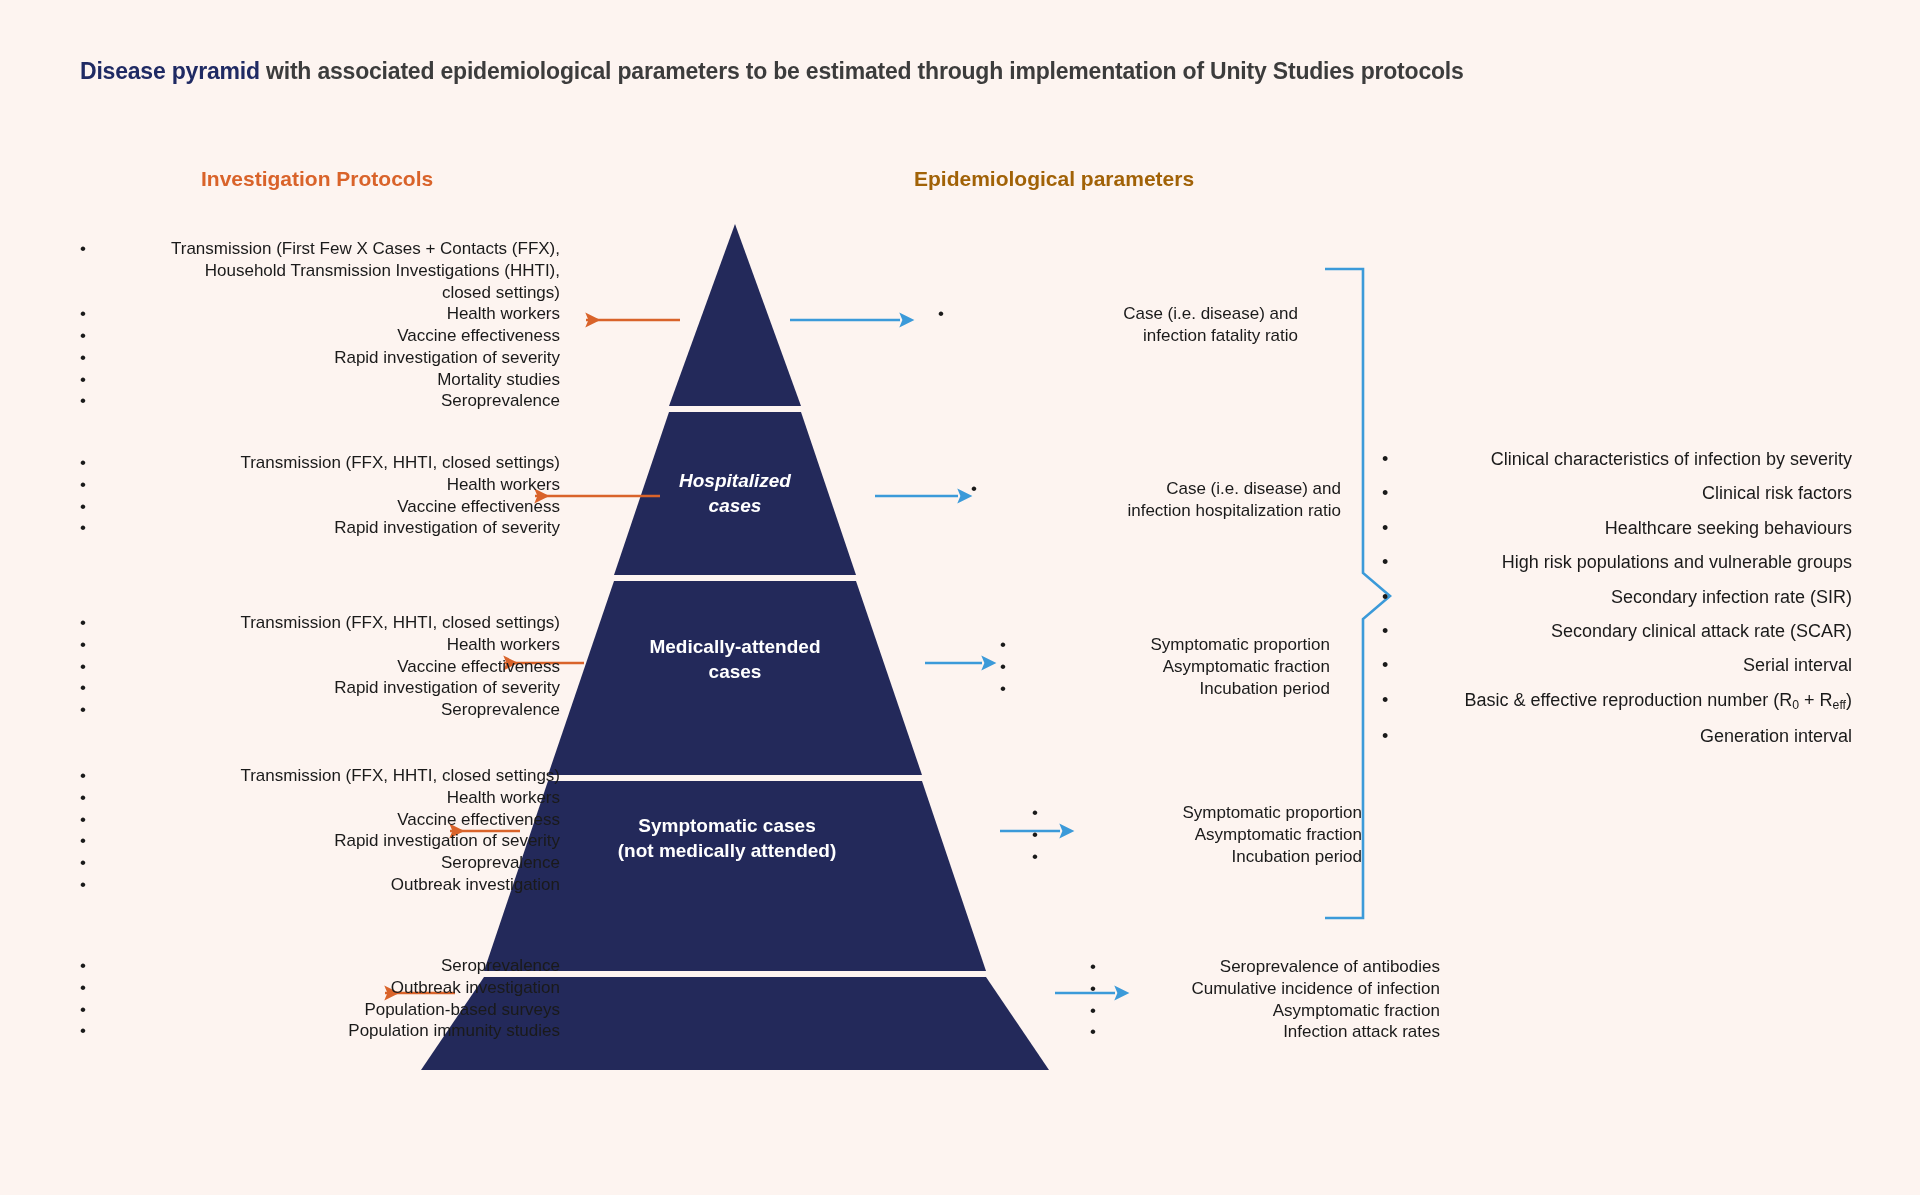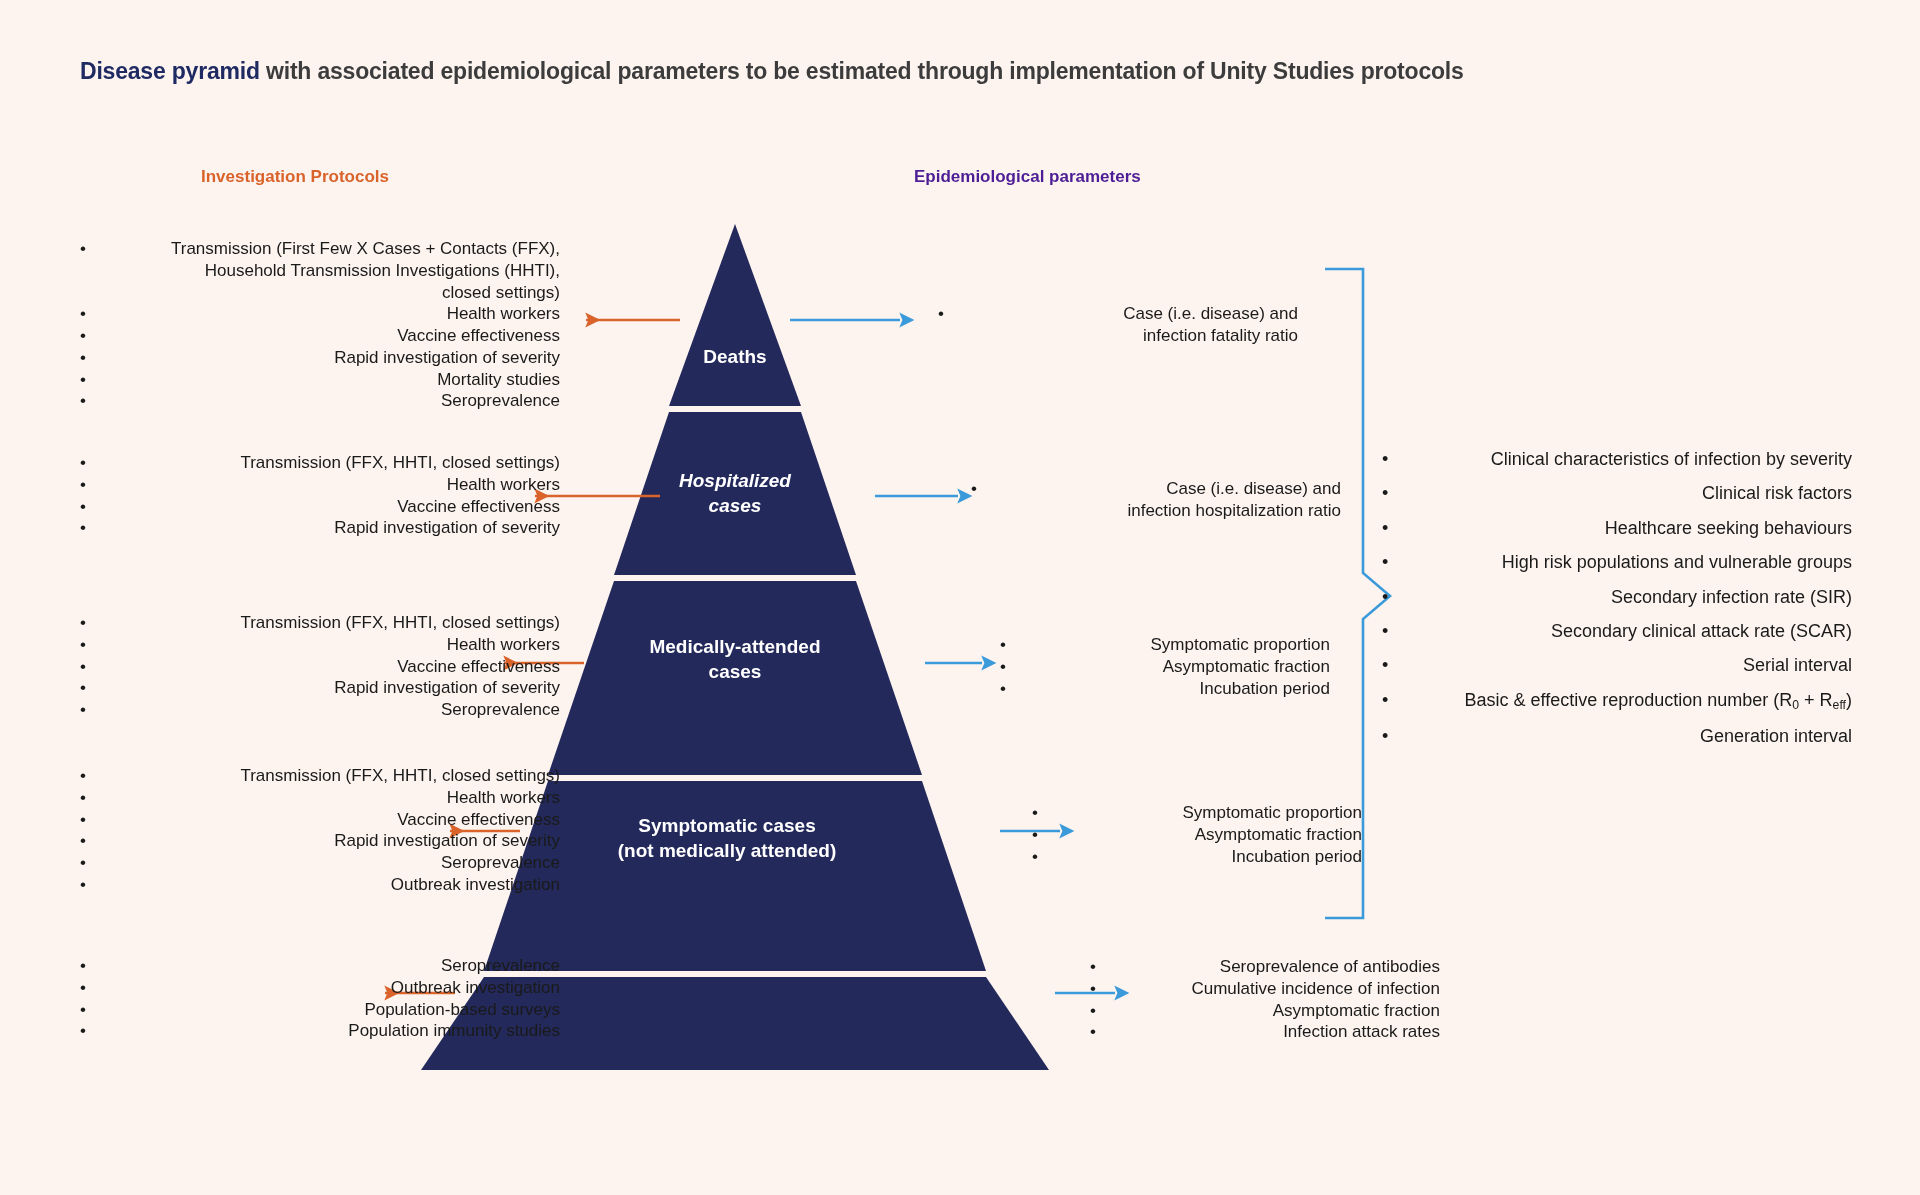--- a/index.html
+++ b/index.html
@@ -26,26 +26,26 @@
     font-weight: bold;
     color: #3c3c3c;
     letter-spacing: -0.2px;
     white-space: nowrap;
   }
   #title .hl { color: #1f2a63; }
 
   
   .col-header {
     position: absolute;
-    font-size: 17px;
+    font-size: 21px;
     font-weight: bold;
     white-space: nowrap;
   }
   #hdr-protocols { left: 201px; top: 167px; color: #d9632a; }
-  #hdr-params   { left: 914px; top: 167px; color: #4c1d95; }
+  #hdr-params   { left: 914px; top: 167px; color: #a16207; }
 
   
   #pyramid-svg {
     position: absolute;
     left: 0; top: 0;
     width: 1920px; height: 1195px;
     pointer-events: none;
   }
   .tier-label {
     position: absolute;
@@ -124,21 +124,20 @@
 
     <line x1="790" y1="320" x2="900" y2="320" stroke="#3b9ad9" stroke-width="2.4" marker-end="url(#arrR)"></line>
     <line x1="875" y1="496" x2="958" y2="496" stroke="#3b9ad9" stroke-width="2.4" marker-end="url(#arrR)"></line>
     <line x1="925" y1="663" x2="982" y2="663" stroke="#3b9ad9" stroke-width="2.4" marker-end="url(#arrR)"></line>
     <line x1="1000" y1="831" x2="1060" y2="831" stroke="#3b9ad9" stroke-width="2.4" marker-end="url(#arrR)"></line>
     <line x1="1055" y1="993" x2="1115" y2="993" stroke="#3b9ad9" stroke-width="2.4" marker-end="url(#arrR)"></line>
 
     <path d="M1325,269 L1363,269 L1363,573 L1390,596 L1363,619 L1363,918 L1325,918" fill="none" stroke="#3b9ad9" stroke-width="2.6" stroke-linejoin="miter" stroke-linecap="butt"></path>
   </svg>
 
-  <div class="tier-label" style="left:525px; top:344px;">Deaths</div>
   <div class="tier-label" style="left:525px; top:468px;font-style:italic;">Hospitalized
 cases</div>
   <div class="tier-label" style="left:525px; top:634px;">Medically-attended
 cases</div>
   <div class="tier-label" style="left:517px; top:801px;margin-top:12px;">Symptomatic cases
 (not medically attended)</div>
 
   <div class="blist" id="proto-0" style="left:80px; top:238px; width:480px;">
       <div class="row">
         <span class="bul">•</span>

